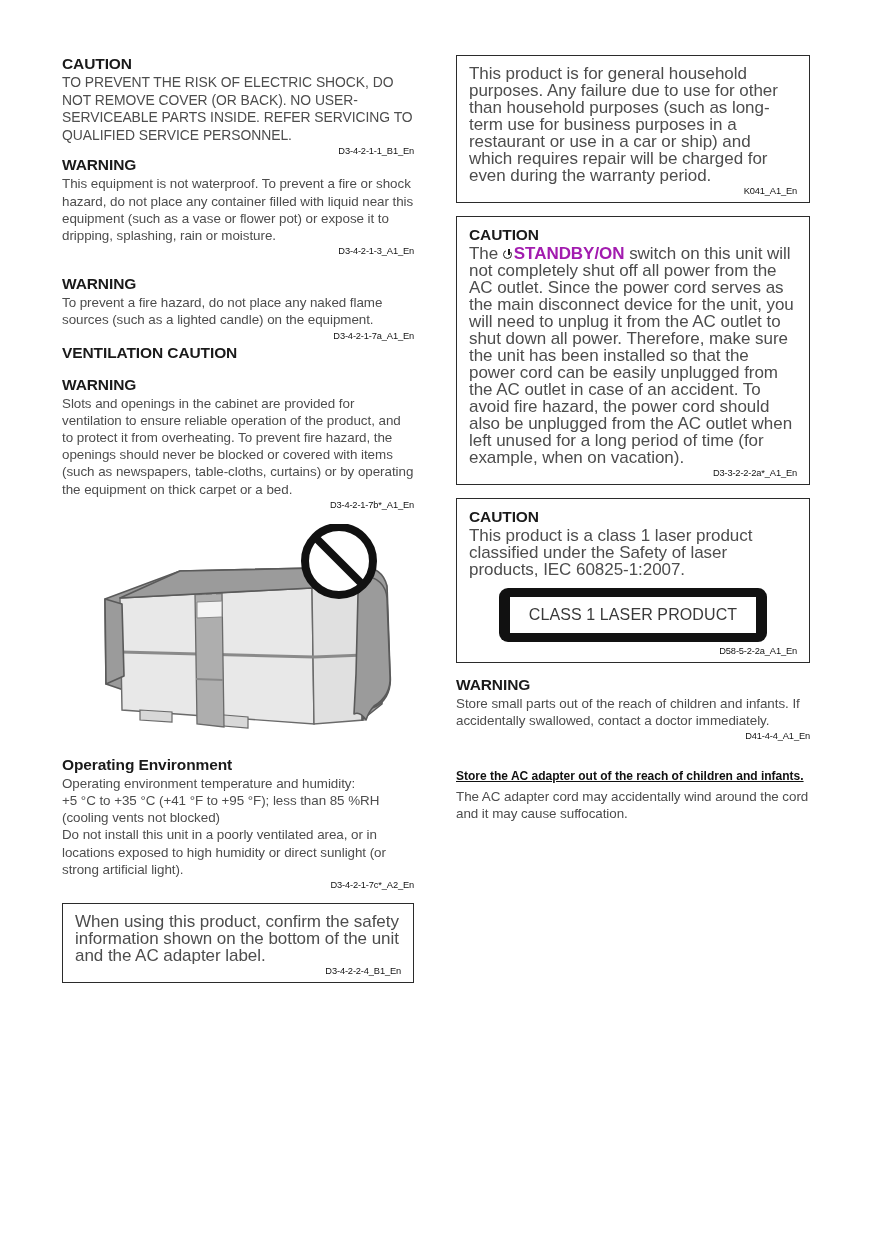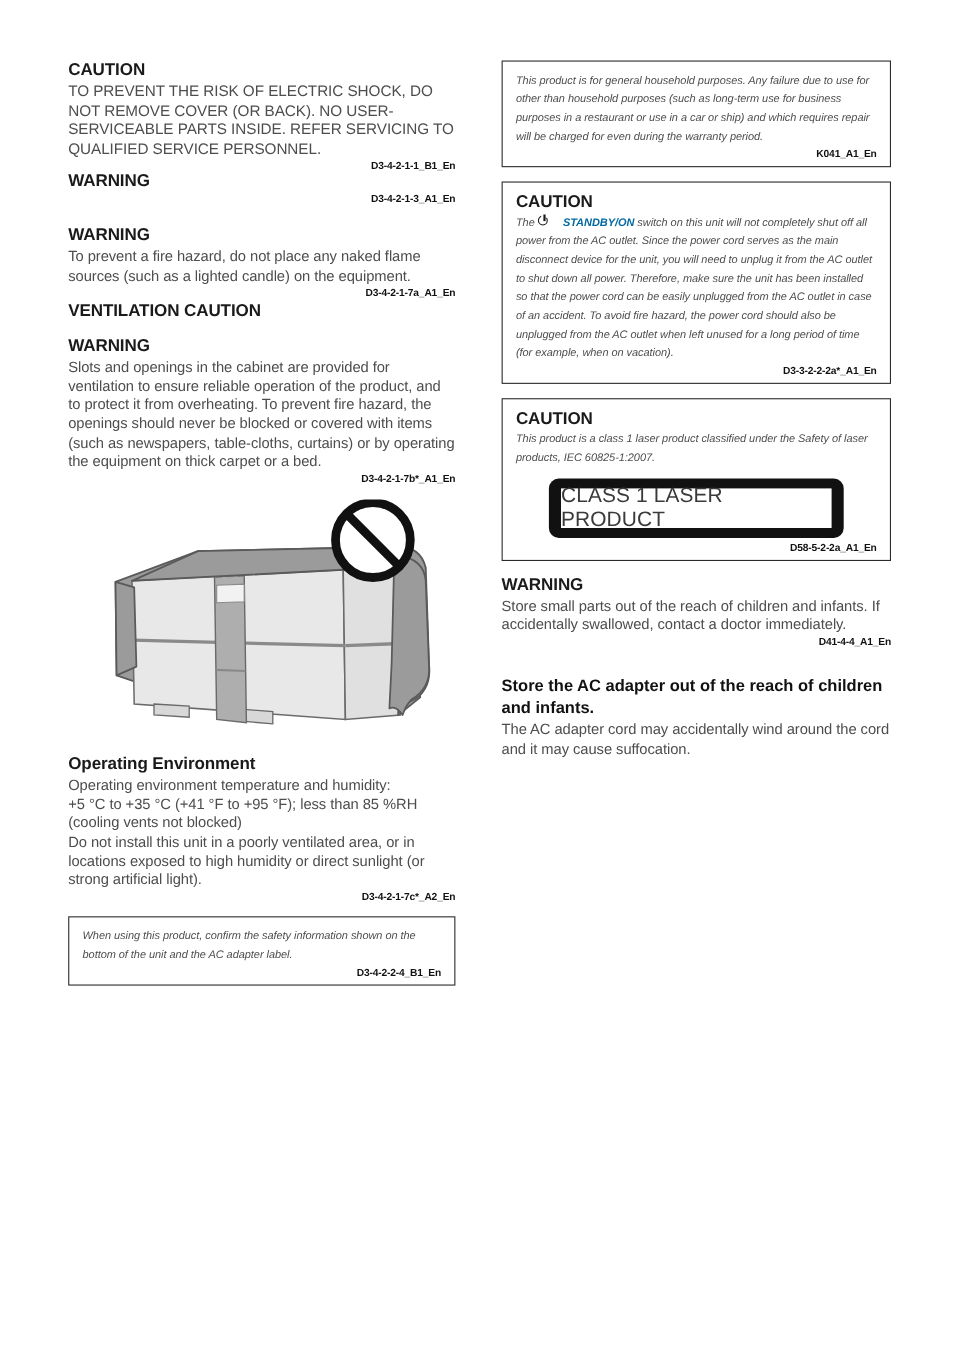--- a/index.html
+++ b/index.html
@@ -40,37 +40,37 @@
     margin: 0;
     color: #4d4d4d;
     letter-spacing: -0.05px;
   }
   p.body-text.caps {
     font-size: 13.9px;
     line-height: 17.6px;
   }
   .code {
     font-size: 9.3px;
-    font-weight: bold;
+    font-weight: normal;
     color: #111111;
     text-align: right;
     letter-spacing: -0.15px;
     margin-top: 2px;
   }
   .spacer-lg { height: 19px; }
   .spacer-md { height: 13px; }
   .spacer-sm { height: 7px; }
   .spacer-xs { height: 3px; }
 
   .box {
     border: 1px solid #2b2b2b;
     box-sizing: border-box;
     padding: 9px 12px 6px 12px;
   }
-  .box p.body-text { font-size: 10px; line-height: 17.0px; font-style: italic; }
+  .box p.body-text { font-size: 17px; line-height: 17.0px; }
 
   .power-sym {
     display: inline-block;
     position: relative;
     width: 11px;
     height: 11px;
     vertical-align: -1px;
     margin-right: 0px;
   }
   .power-sym .ring {
@@ -86,77 +86,79 @@
     left: 5.1px; top: -0.5px;
     width: 1.9px; height: 6px;
     background: #1a1a1a;
   }
   .power-sym .notch {
     position: absolute;
     left: 3.2px; top: -0.5px;
     width: 5.6px; height: 3.2px;
     background: #ffffff;
   }
-  b.inline-bold { color: #0369a1; font-weight: bold; margin-left: 12px; }
+  b.inline-bold { color: #a21caf; font-weight: bold; }
 
   .laser-label {
     margin: 10px auto 4px auto;
     width: 268px;
     height: 54px;
     background: #111111;
     border-radius: 9px;
     display: flex;
     align-items: center;
     justify-content: center;
     box-sizing: border-box;
   }
   .laser-label-inner {
     width: 246px;
     height: 36px;
     background: #ffffff;
     display: flex;
     align-items: center;
     justify-content: center;
-    font-size: 19px;
+    font-size: 16px;
     color: #3a3a3a;
     letter-spacing: 0.1px;
     font-family: "Liberation Sans", sans-serif;
   }
 
   .illus {
     position: relative;
     width: 352px;
     height: 232px;
     margin-top: 14px;
   }
   .illus svg { display: block; }
 
   h2.bold-lead {
-    font-size: 15px;
+    font-size: 12px;
     font-weight: bold;
     color: #111111;
     line-height: 19.5px;
     margin: 0 0 1px 0;
+    text-decoration: underline;
   }
 </style>
 </head>
 <body>
 
 <div class="page">
 
   <div class="col col-left">
 
     <section>
       <h2 class="heading">CAUTION</h2>
       <p class="body-text caps">TO PREVENT THE RISK OF ELECTRIC SHOCK, DO NOT REMOVE COVER (OR BACK). NO USER-SERVICEABLE PARTS INSIDE. REFER SERVICING TO QUALIFIED SERVICE PERSONNEL.</p>
       <div class="code">D3-4-2-1-1_B1_En</div>
     </section>
 
     <section>
       <h2 class="heading">WARNING</h2>
+      <p class="body-text">This equipment is not waterproof. To prevent a fire or shock hazard, do not place any container filled with liquid near this equipment (such as a vase or flower pot) or expose it to dripping, splashing, rain or moisture.</p>
       <div class="code">D3-4-2-1-3_A1_En</div>
     </section>
 
     <div class="spacer-lg"></div>
 
     <section>
       <h2 class="heading">WARNING</h2>
       <p class="body-text">To prevent a fire hazard, do not place any naked flame sources (such as a lighted candle) on the equipment.</p>
       <div class="code">D3-4-2-1-7a_A1_En</div>
     </section>

